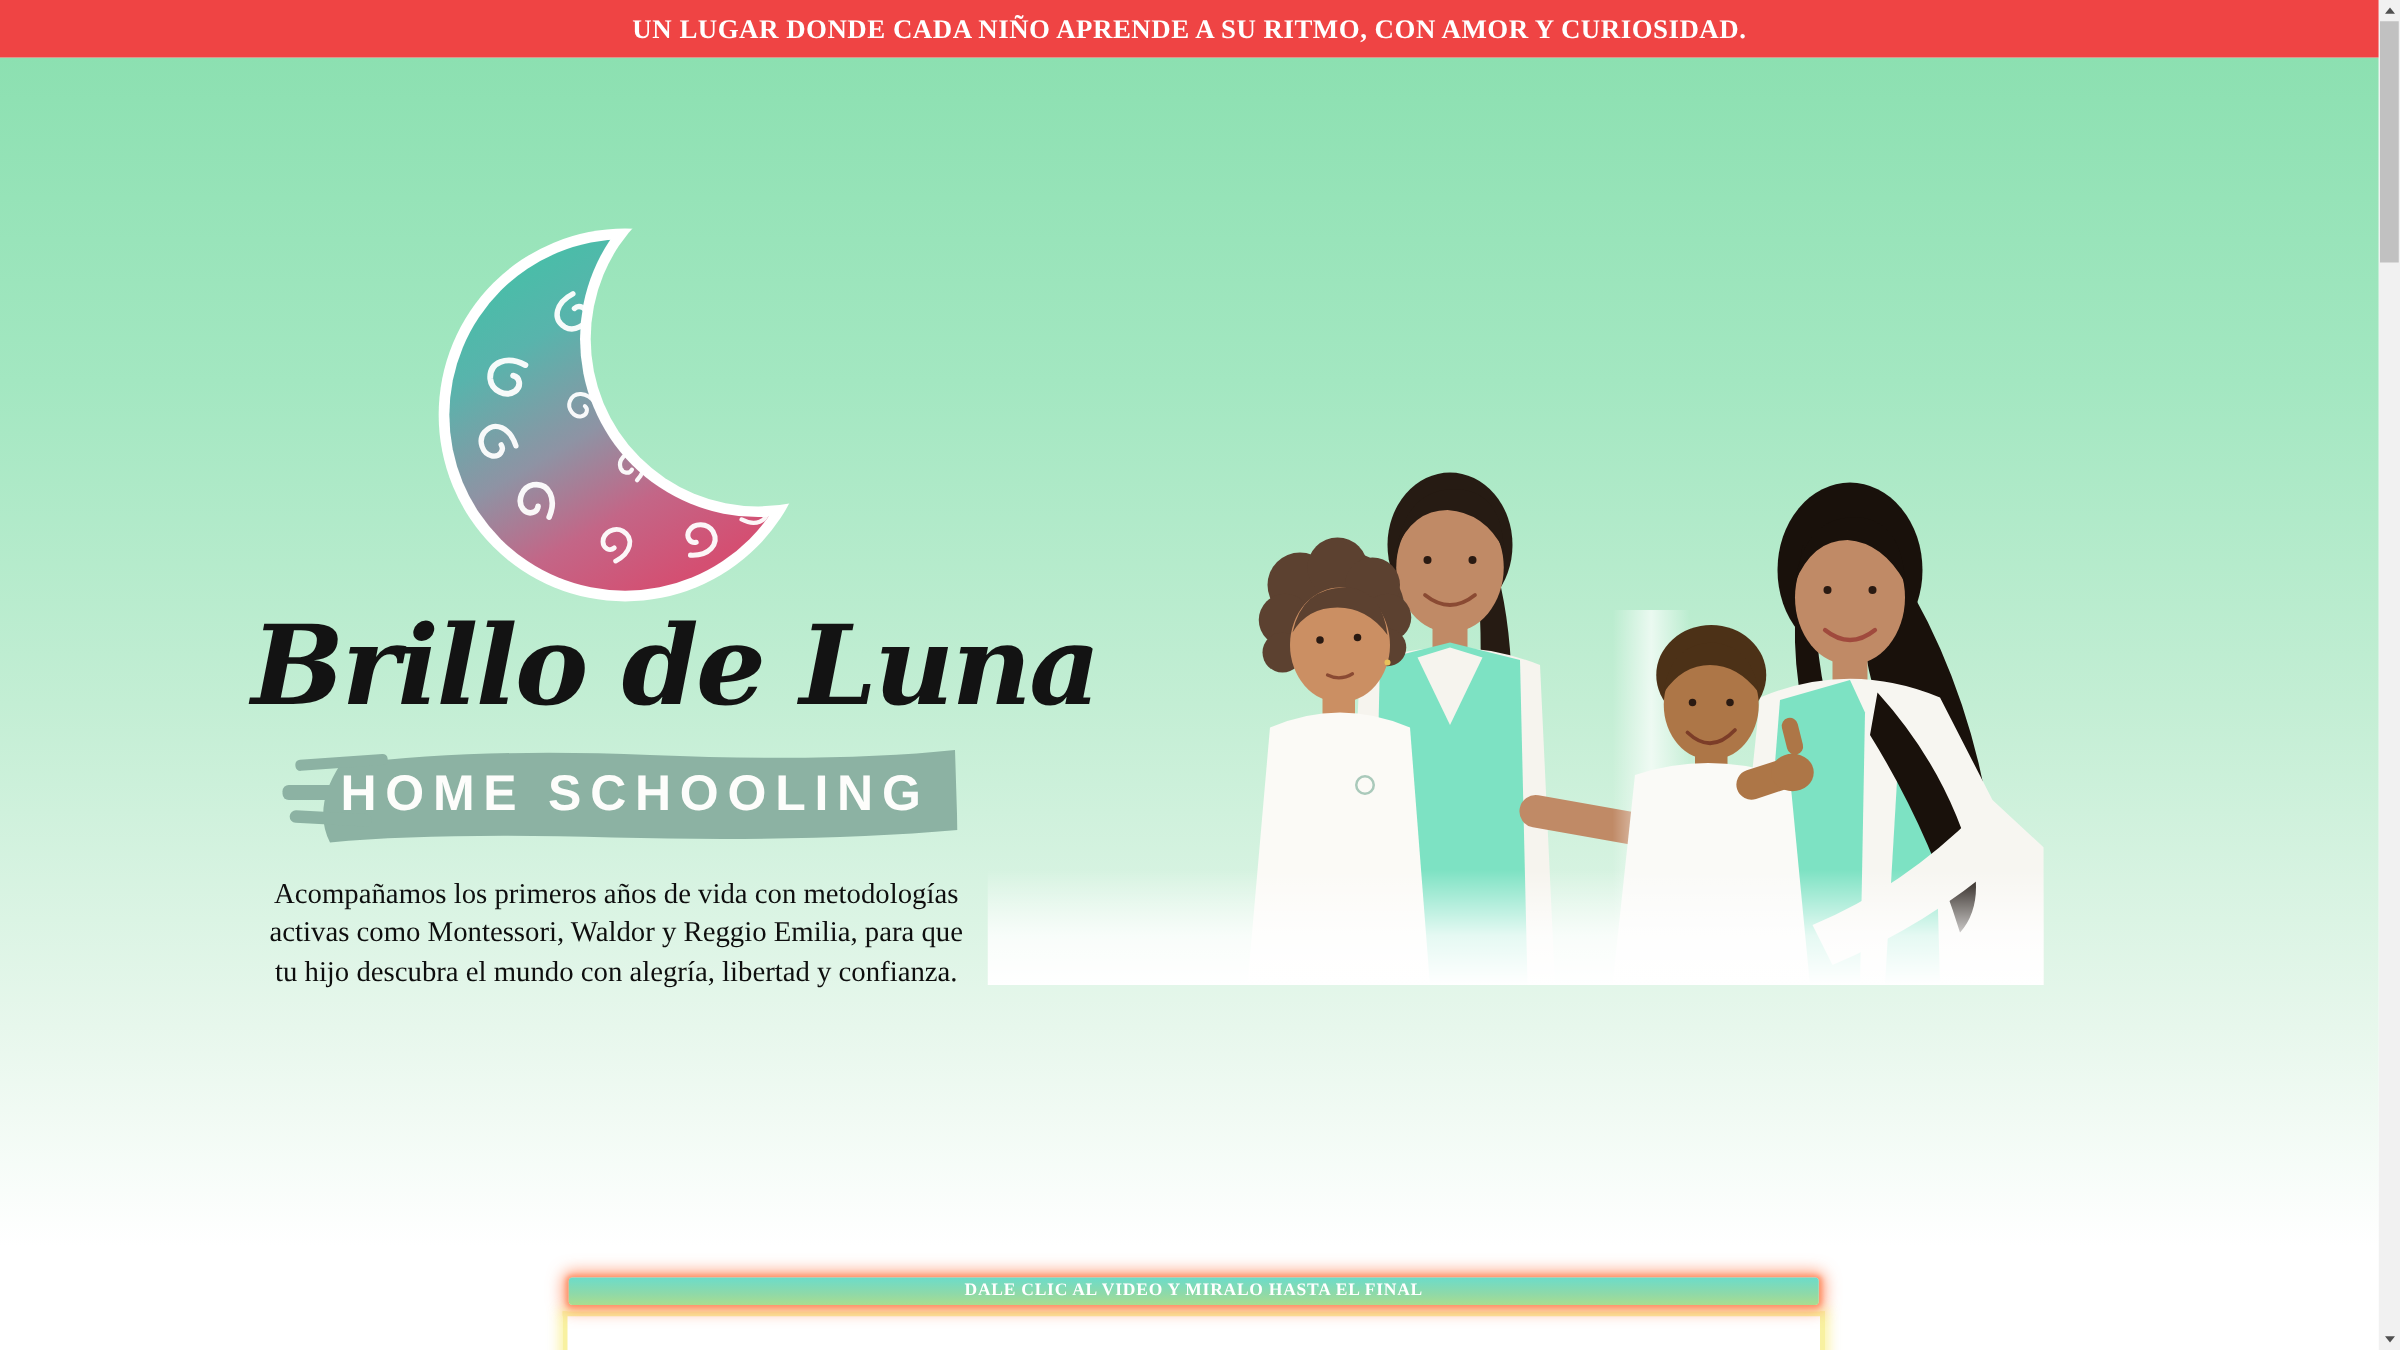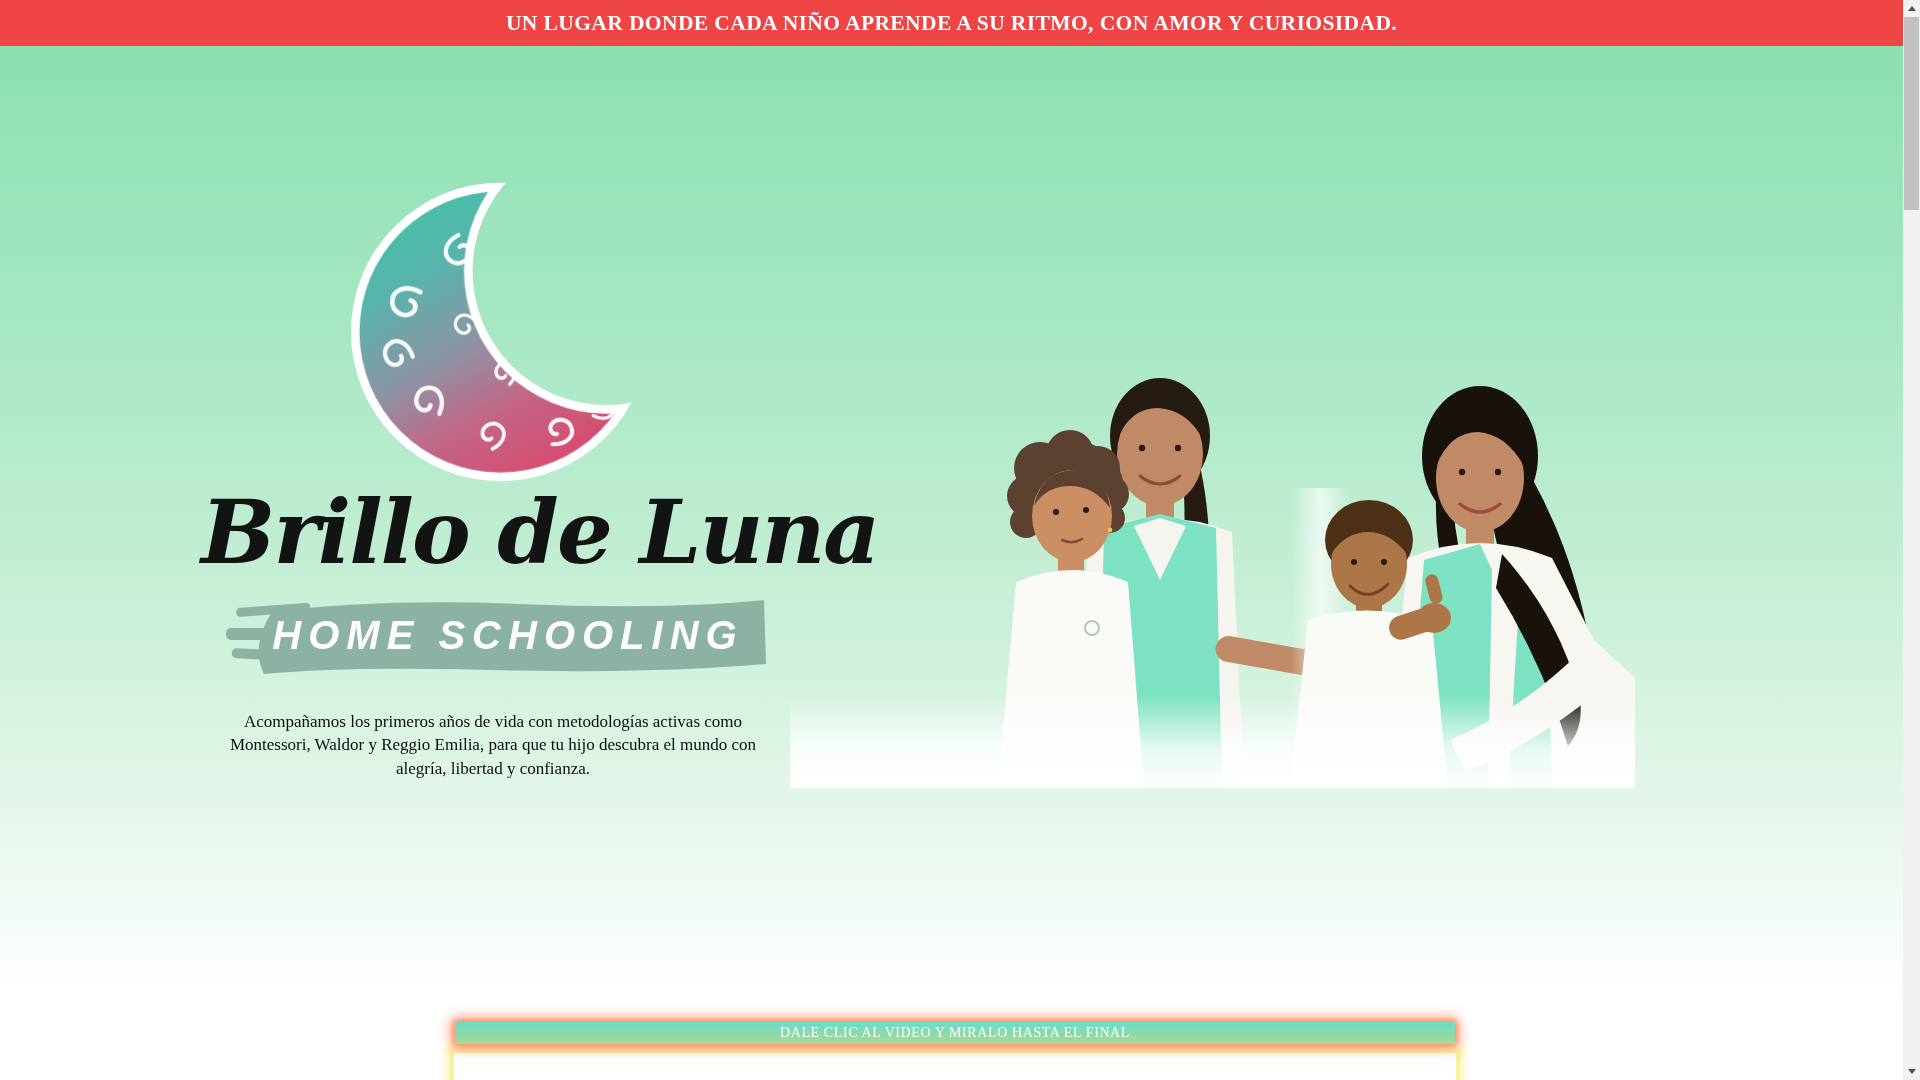--- a/index.html
+++ b/index.html
@@ -35,42 +35,41 @@
     white-space:nowrap;
   }
 
   .brush{ position:relative; width:546px; height:100px; margin:6px auto 0 auto; }
   .brush svg{ position:absolute; inset:0; }
   .brush .tagline{
     position:absolute; left:30px; right:0; top:50%; transform:translateY(-46%);
     text-align:center; color:#fdfdfb; font-weight:bold; font-size:40px;
     letter-spacing:7px; white-space:nowrap;
     font-family:"Liberation Sans", sans-serif;
-    font-style:italic;
   }
 
   .desc{
-    margin-top:26px; text-align:center;
-    font-family:"Liberation Serif", serif; font-size:17px; line-height:1.38;
+    margin-top:15px; text-align:center;
+    font-family:"Liberation Serif", serif; font-size:23px; line-height:1.38;
     color:#0e0e0e; padding:0 12px;
   }
 
   
   .photo{ position:absolute; left:790px; top:272px; width:845px; height:470px; }
 
   
   .cta-banner{
     position:absolute; left:455px; top:1022px; width:1000px; height:22px;
     background:linear-gradient(180deg,#6cdcca 0%, #8fd9a8 60%, #aadd8f 100%);
     border-radius:3px;
     box-shadow:0 0 12px 5px rgba(255,140,98,.8), 0 0 4px 2px rgba(255,150,110,.9);
     display:flex; align-items:center; justify-content:center; z-index:6;
   }
   .cta-banner span{
-    color:#fff; font-family:"Liberation Serif", serif; font-weight:normal;
+    color:#fff; font-family:"Liberation Serif", serif; font-weight:bold;
     font-size:14px; letter-spacing:.6px; white-space:nowrap;
   }
   .video-box{
     position:absolute; left:450px; top:1049px; width:1010px; height:40px;
     background:#fff; border:4px solid #f8f1a0; border-bottom:none;
     box-shadow:0 0 9px 3px rgba(249,240,150,.85); z-index:5;
   }
 
   
   .scrollbar{ position:absolute; right:0; top:0; width:17px; height:1080px; background:#f1f1f1; z-index:20; }

